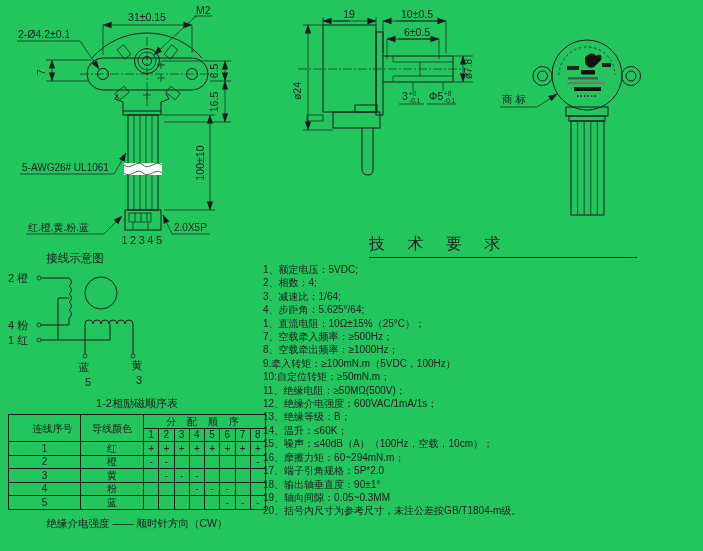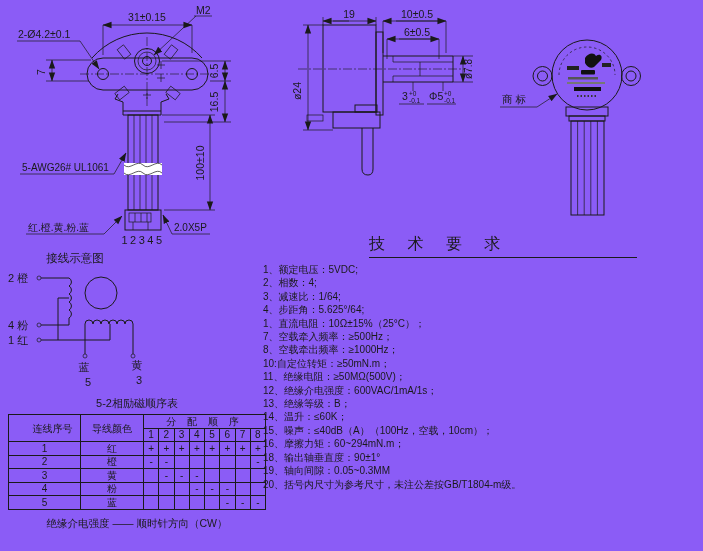--- a/index.html
+++ b/index.html
@@ -1,16 +1,16 @@
 <!DOCTYPE html>
 <html><head>
 <meta charset="utf-8">
 <style>
   html,body{margin:0;padding:0;background:#fff;}
-  #canvas{position:relative;width:703px;height:551px;background:#8b5cf6;overflow:hidden;
+  #canvas{position:relative;width:703px;height:551px;background:#22c55e;overflow:hidden;
           font-family:"Liberation Sans","DejaVu Sans",sans-serif;color:#1a1a1a;}
   .abs{position:absolute;}
   svg{overflow:visible;}
   svg text{font-family:"Liberation Sans","DejaVu Sans",sans-serif;fill:#1a1a1a;}
   .ln{stroke:#1a1a1a;stroke-width:1;fill:none;}
   .thin{stroke:#1a1a1a;stroke-width:0.7;fill:none;}
   .cl{stroke:#1a1a1a;stroke-width:0.6;fill:none;stroke-dasharray:9 2 2 2;}
   .dim{stroke:#1a1a1a;stroke-width:0.7;fill:none;}
   
   #techreq{left:215px;top:234px;width:488px;margin-left:48px;}
@@ -304,38 +304,40 @@
     </div>
     <div class="tr-cols">
       <div class="tr-col c1">
         <div>1、额定电压：5VDC;</div>
         <div>2、相数：4;</div>
         <div>3、减速比：1/64;</div>
         <div>4、步距角：5.625°/64;</div>
         <div>1、直流电阻：10Ω±15%（25°C）；</div>
         <div>7、空载牵入频率：≥500Hz；</div>
         <div>8、空载牵出频率：≥1000Hz；</div>
+        <div>9.牵入转矩：≥100mN.m（5VDC，100Hz）</div>
         <div>10:自定位转矩：≥50mN.m；</div>
       </div>
       <div class="tr-col c2">
         <div>11、绝缘电阻：≥50MΩ(500V)；</div>
         <div>12、绝缘介电强度：600VAC/1mA/1s；</div>
         <div>13、绝缘等级：B；</div>
         <div>14、温升：≤60K；</div>
         <div>15、噪声：≤40dB（A）（100Hz，空载，10cm）；</div>
         <div>16、摩擦力矩：60~294mN.m；</div>
+        <div>17、端子引角规格：5P*2.0</div>
         <div>18、输出轴垂直度：90±1°</div>
         <div>19、轴向间隙：0.05~0.3MM</div>
         <div>20、括号内尺寸为参考尺寸，未注公差按GB/T1804-m级。</div>
       </div>
     </div>
   </div>
 
   <div id="seq" class="abs">
-    <div class="seq-title">5-2相励磁顺序表</div>
+    <div class="seq-title">1-2相励磁顺序表</div>
     <table>
       <tbody>
           <tr>
         <td class="w1" rowspan="2">连线序号</td>
         <td class="w2" rowspan="2">导线颜色</td>
         <td class="hd" colspan="8">分 配 顺 序</td>
       </tr>
       <tr>
         <td>1</td>
         <td>2</td>

